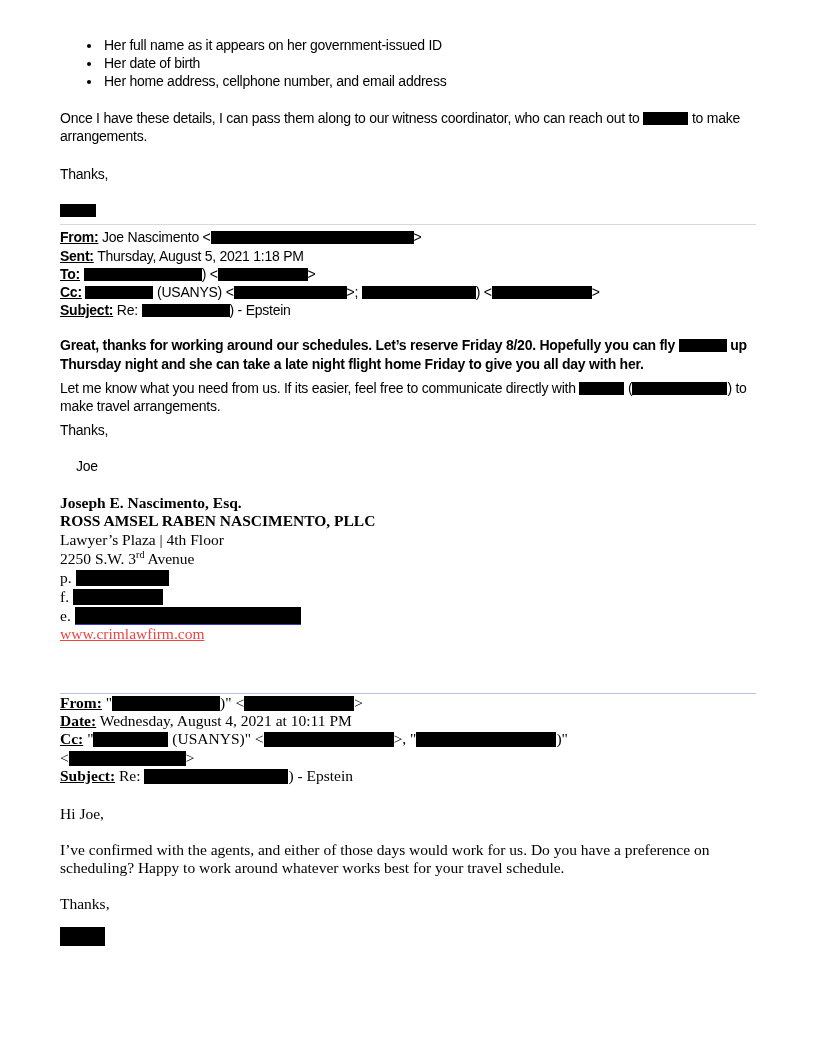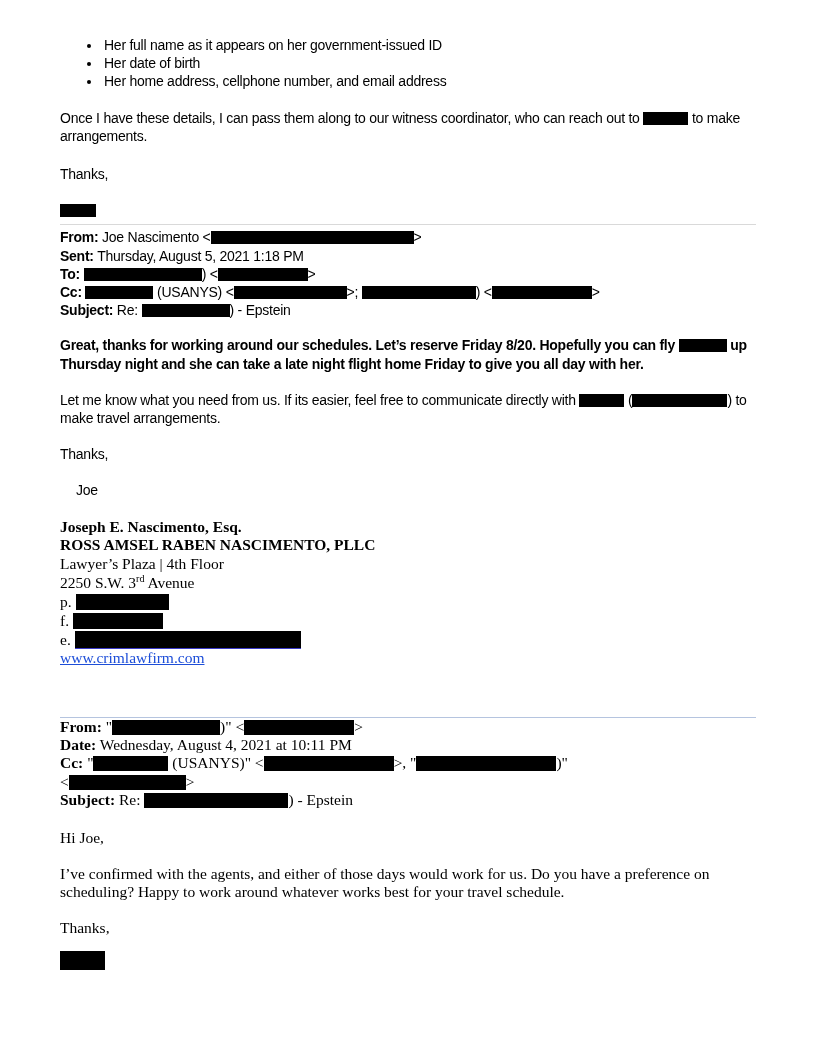--- a/index.html
+++ b/index.html
@@ -13,42 +13,42 @@
 
   ul.bullets { margin:0; padding-left:42px; }
   ul.bullets li { margin:0; padding-left:2px; }
 
   p, .line { margin:0; }
   .mt-intro   { margin-top:18px; }
   .mt-thanks  { margin-top:20px; }
   .mt-sigbar  { margin-top:18px; }
   .mt-hdr     { margin-top:3px; }
   .mt-body1   { margin-top:17px;font-weight:bold; }
-  .mt-body2   { margin-top:18px; }
+  .mt-body2   { margin-top:6px; }
   .mt-joe     { margin-top:18px;margin-left:16px; }
   .mt-sig     { margin-top:18px; }
   .mt-hr2     { margin-top:49px; }
   .mt-hijoe   { margin-top:20px; }
   .mt-para2   { margin-top:17px; }
   .mt-thanks3 { margin-top:17px; }
   .mt-bar2    { margin-top:14px; }
 
   hr { border:none; margin:0; }
   hr.div1 { border-top:1px solid #d9d9d9; margin-top:5px; }
   hr.div2 { border-top:1px solid #b5c4df; }
 
   .redact { display:inline-block; background:#000; height:13px; vertical-align:-2px; }
   .serif .redact { height:15px; vertical-align:-3px; }
 
-  .hline b { font-weight:bold; }
+  .hline b { font-weight:bold;text-decoration:underline; }
   .sig-line { line-height:18.6px; }
   .sig-bold { font-weight:bold; }
   .sig-sup sup { font-size:10px; line-height:0; }
   .addr2 { line-height:20px; }
-  a.weblink { color:#1d4ed8; text-decoration:underline; }
+  a.weblink { color:#ef4444; text-decoration:underline; }
   .e-bar-wrap .redact { box-shadow:0 1px 0 #3a3ac8; }
   .hdr2 .line { line-height:18.3px; }
 </style>
 </head>
 <body>
 
 <div class="page sans">
 
   <ul class="bullets">
     <li>Her full name as it appears on her government-issued ID</li>

